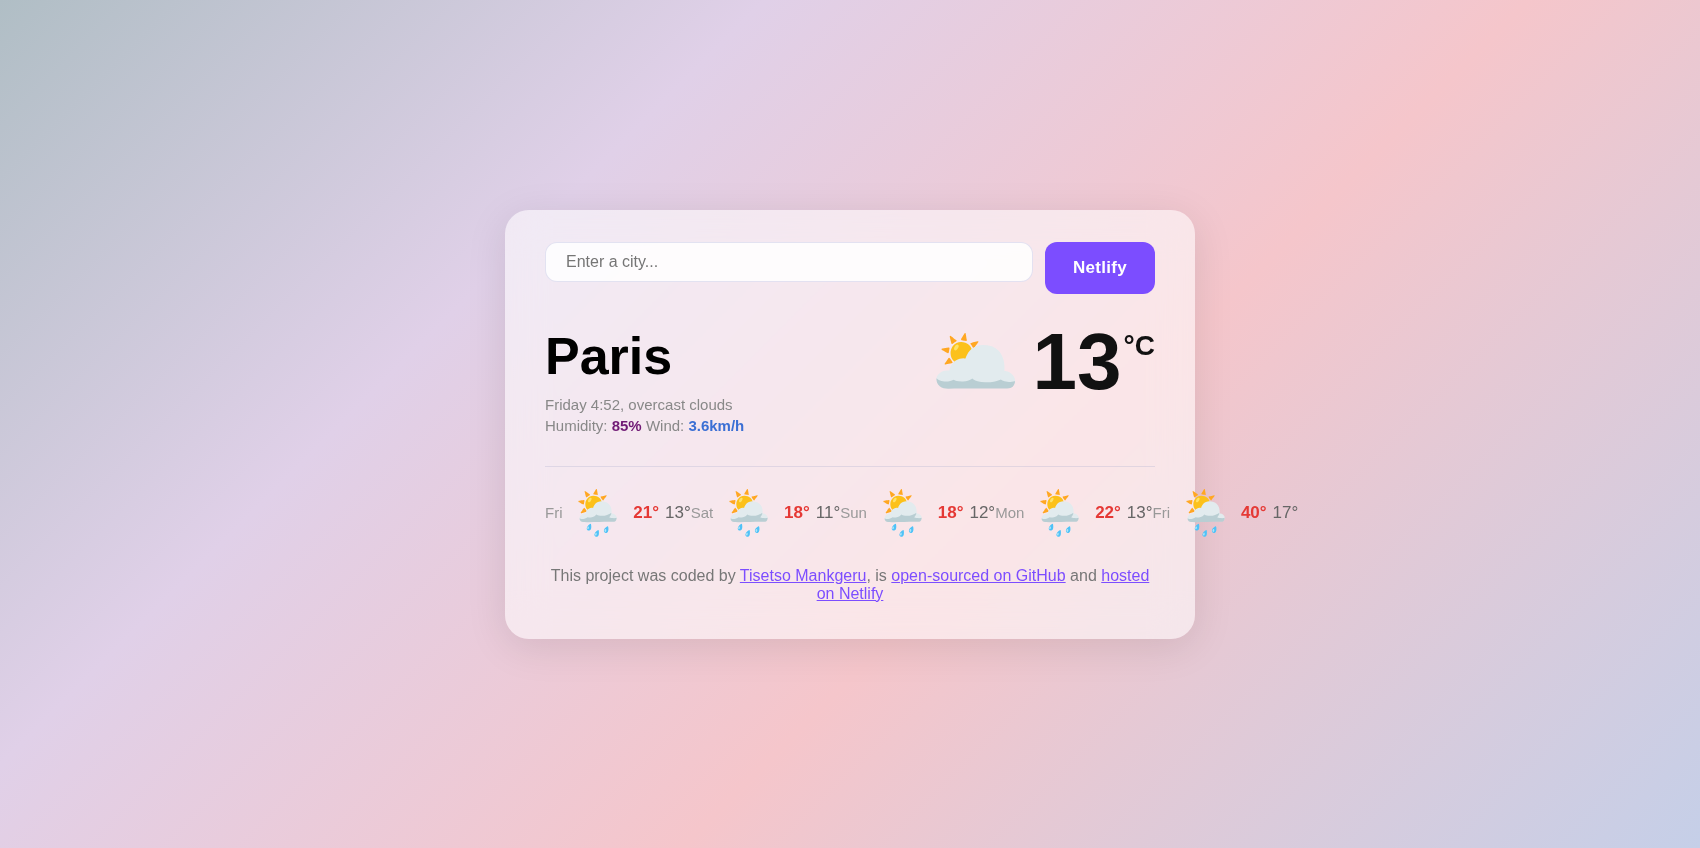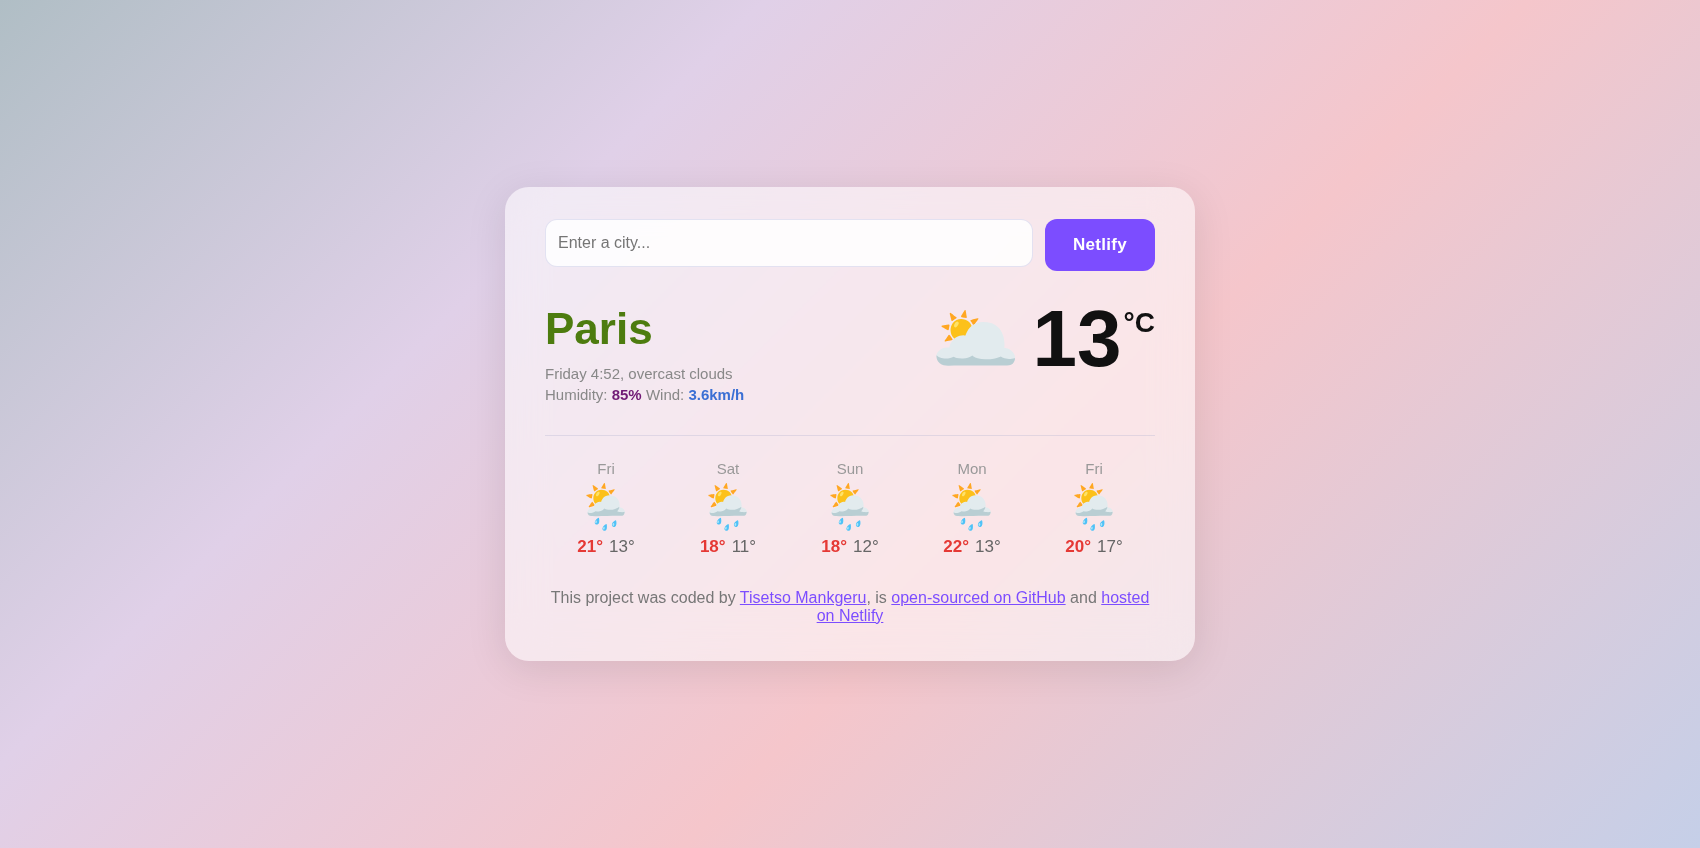--- a/index.html
+++ b/index.html
@@ -26,25 +26,25 @@
 
     
     .search-row {
       display: flex;
       gap: 12px;
       margin-bottom: 28px;
     }
 
     .search-input {
       flex: 1;
-      height: 48px;
+      height: 40px;
       border-radius: 12px;
       border: 1.5px solid rgba(200,200,230,0.5);
       background: rgba(255,255,255,0.85);
-      padding: 0 12px;
+      padding: 0 20px;
       font-size: 16px;
       color: #4d7c0f;
       outline: none;
     }
 
     .search-button {
       height: 52px;
       padding: 0 28px;
       background: #7c4dff;
       color: #fff;
@@ -58,23 +58,23 @@
 
     
     .current-weather {
       display: flex;
       align-items: flex-start;
       justify-content: space-between;
       margin-bottom: 32px;
     }
 
     .city-name {
-      font-size: 44px;
+      font-size: 52px;
       font-weight: 800;
-      color: #4d7c0f;
+      color: #000000;
       line-height: 1;
       margin-bottom: 14px;
       margin-top: 8px;
     }
 
     .datetime-desc {
       font-size: 15px;
       color: #888;
       margin-bottom: 4px;
     }
@@ -132,21 +132,21 @@
 
     
     .forecast-row {
       display: flex;
       justify-content: space-between;
       margin-bottom: 32px;
     }
 
     .forecast-day {
       display: flex;
-      flex-direction: column;
+      flex-direction: row;
       align-items: center;
       gap: 8px;
       flex: 1;
     }
 
     .day-label {
       font-size: 15px;
       color: #999;
       font-weight: 500;
     }
@@ -253,21 +253,21 @@
       <div class="forecast-temps">
         <span class="temp-high">22°</span>
         <span class="temp-low">13°</span>
       </div>
     </div>
 
     <div class="forecast-day">
       <span class="day-label">Fri</span>
       <span class="forecast-icon">🌦️</span>
       <div class="forecast-temps">
-        <span class="temp-high">20°</span>
+        <span class="temp-high">40°</span>
         <span class="temp-low">17°</span>
       </div>
     </div>
 
   </div>
 
   <div class="footer">
     <span>This project was coded by </span><a href="#">Tisetso Mankgeru</a><span>, is </span><a href="#">open-sourced on GitHub</a><span> and </span><a href="#">hosted on Netlify</a>
   </div>
 

